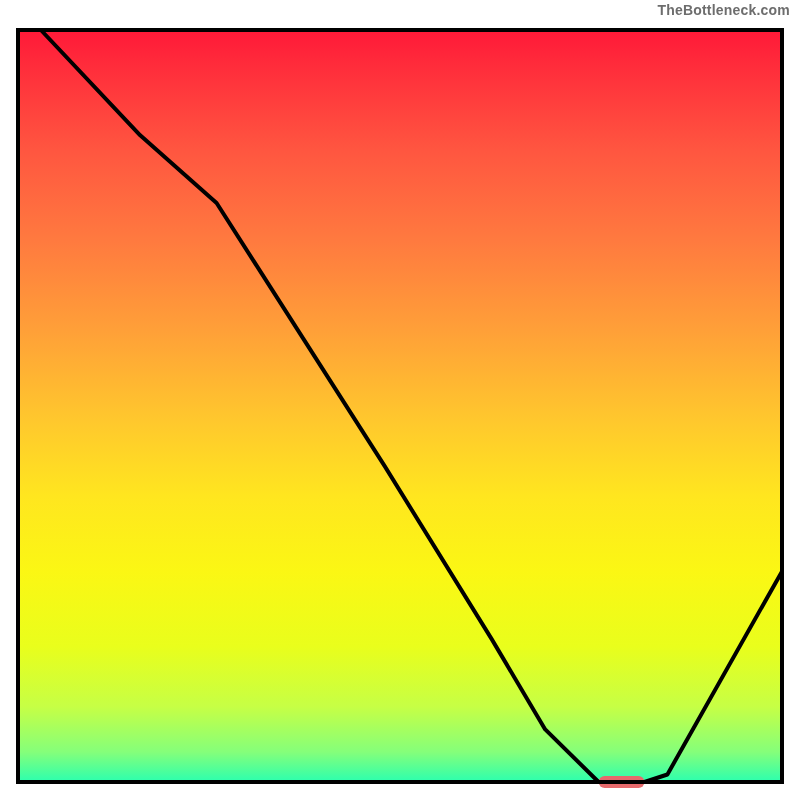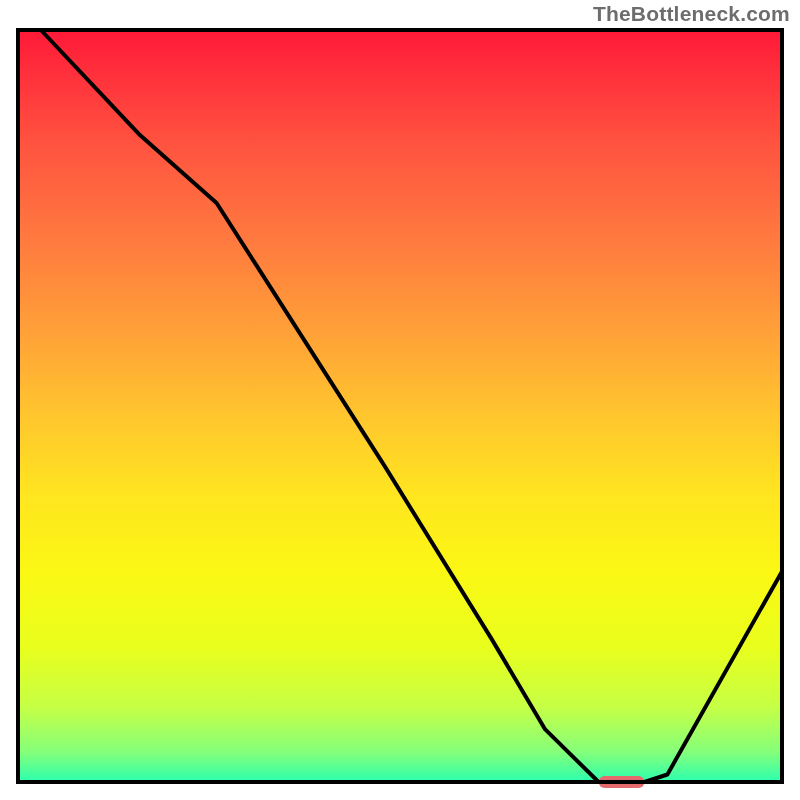--- a/index.html
+++ b/index.html
@@ -13,21 +13,21 @@
   .wrap {
     position: relative;
     width: 800px;
     height: 800px;
   }
   .watermark {
     position: absolute;
     top: 2px;
     right: 10px;
     color: #6d6d6d;
-    font-size: 21px;
+    font-size: 14px;
     font-weight: 600;
     letter-spacing: 0.2px;
   }
   svg {
     display: block;
     position: absolute;
     left: 0;
     top: 0;
   }
 </style>

